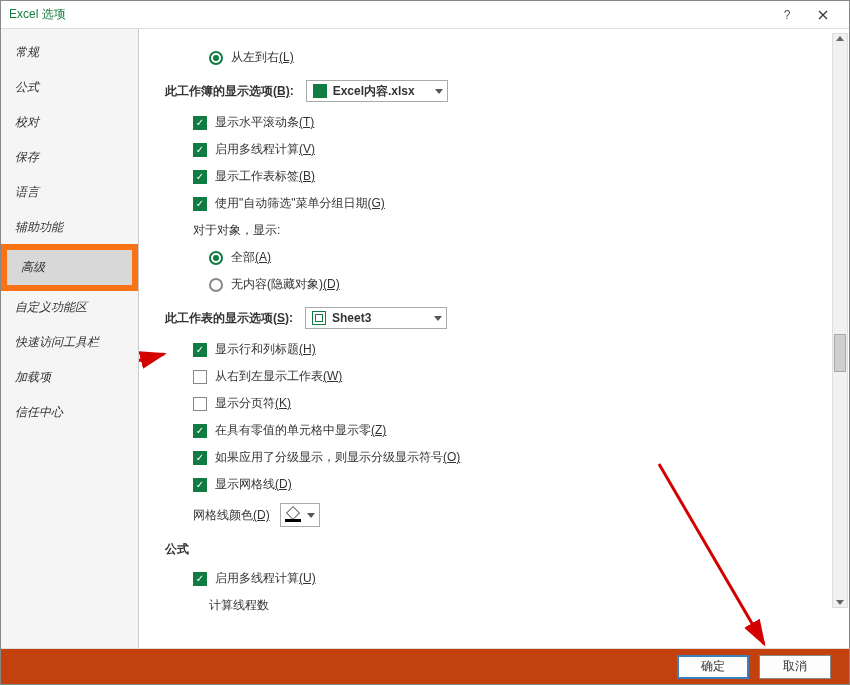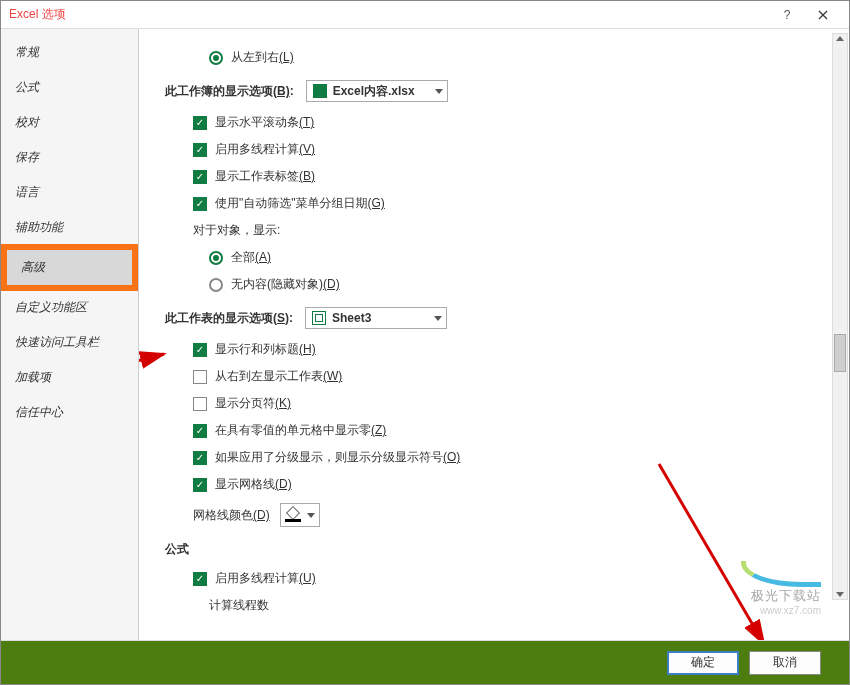--- a/index.html
+++ b/index.html
@@ -20,21 +20,21 @@
   flex-direction: column;
 }
 .titlebar {
   height: 28px;
   background: #fff;
   border-bottom: 1px solid #ddd;
   display: flex;
   align-items: center;
   padding: 0 8px;
 }
-.titlebar .title { flex: 1; color: #ef4444; }
+.titlebar .title { flex: 1; color: #15803d; }
 .titlebar .btn {
   width: 36px;
   height: 24px;
   display: flex;
   align-items: center;
   justify-content: center;
   color: #555;
   cursor: pointer;
 }
 .body {
@@ -197,28 +197,28 @@
   background:#000;
 }
 .color-dd .dd-arrow {
   width: 0; height: 0;
   border-left: 4px solid transparent;
   border-right: 4px solid transparent;
   border-top: 5px solid #555;
   margin-left: 6px;
 }
 .footer {
-  height: 44px;
+  height: 36px;
   border-top: 1px solid #ddd;
   display: flex;
   align-items: center;
   justify-content: flex-end;
-  padding-right: 28px;
+  padding-right: 18px;
   gap: 10px;
-  background: #4d7c0f;
+  background: #c2410c;
 }
 .footer .fbtn {
   min-width: 72px;
   height: 24px;
   border: 1px solid #888;
   background: #fdfdfd;
   display: flex;
   align-items: center;
   justify-content: center;
   cursor: pointer;
@@ -400,25 +400,20 @@
         <svg width="160" height="200">
             <defs>
               <marker id="ah2" markerWidth="10" markerHeight="10" refX="8" refY="3" orient="auto">
                 <path d="M0,0 L9,3 L0,6 Z" fill="#d40000"></path>
               </marker>
             </defs>
         <line x1="10" y1="5" x2="115" y2="185" stroke="#d40000" stroke-width="3" marker-end="url(#ah2)"></line>
           </svg>
       </div>
 
-      <div class="watermark">
-        <div class="swoosh"></div>
-        <div class="wtext">极光下载站</div>
-        <div class="wurl">www.xz7.com</div>
-      </div>
     </div>
 
   </div>
 
   <div class="footer">
     <div class="fbtn primary">
         <span>确定</span>
       </div>
     <div class="fbtn">
         <span>取消</span>

